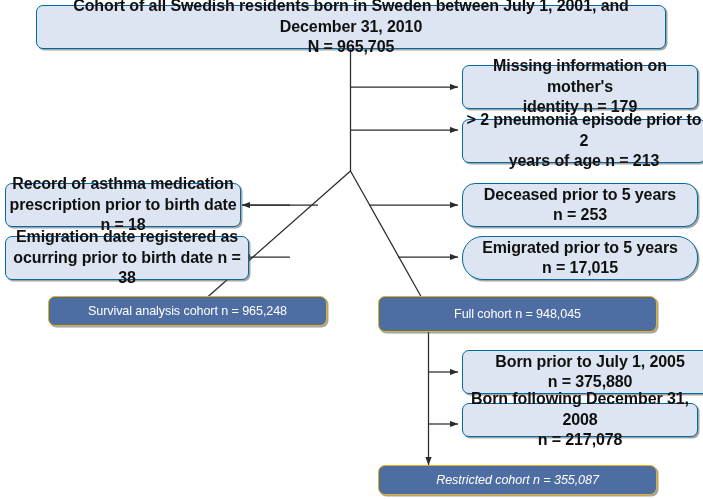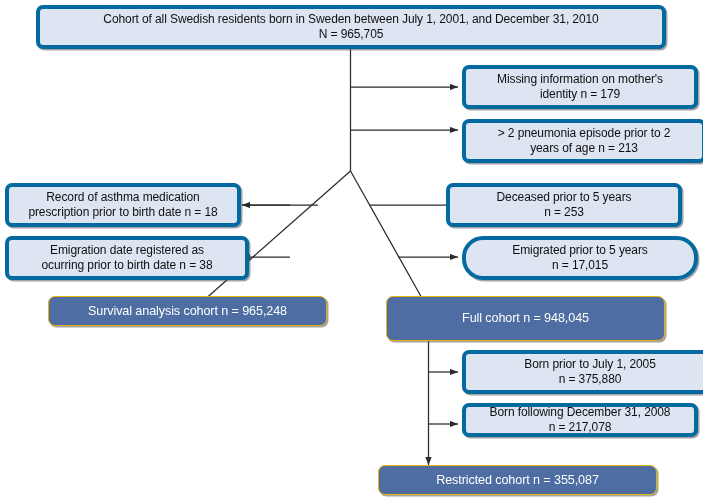--- a/index.html
+++ b/index.html
@@ -23,24 +23,25 @@
     justify-content: center;
     text-align: center;
     border-radius: 7px;
     line-height: 1.28;
     letter-spacing: -0.1px;
     white-space: pre-line;
     z-index: 3;
   }
   .node.light {
     background: #dce5f1;
-    border: 4px solid #0369a1;
+    border: 1px solid #0369a1;
     color: #101010;
-    font-size: 12px;
+    font-size: 16px;
     box-shadow: 1.5px 1.5px 0px rgba(90,90,90,0.55);
+    font-weight: bold;
   }
   .node.dark {
     background: #4d6da3;
     border: 1px solid #eab308;
     color: #ffffff;
     font-size: 12.6px;
     box-shadow: 1.5px 1.5px 0px rgba(90,90,90,0.55);
   }
   #edges {
     position: absolute;
@@ -88,37 +89,37 @@
 
   <div class="node light" style="left:36px; top:5px; width:630px; height:44px;">Cohort of all Swedish residents born in Sweden between July 1, 2001, and December 31, 2010
 N = 965,705</div>
 
   <div class="node light" style="left:462px; top:65px; width:236px; height:44px;">Missing information on mother's
 identity n = 179</div>
 
   <div class="node light" style="left:462px; top:119px; width:244px; height:44px;">&gt; 2 pneumonia episode prior to 2
 years of age n = 213</div>
 
-  <div class="node light" style="left:446px; top:183px; width:236px; height:44px;">Deceased prior to 5 years
+  <div class="node light" style="left:462px; top:183px; width:236px; height:44px;border-radius:13px;">Deceased prior to 5 years
 n = 253</div>
 
   <div class="node light" style="left:462px; top:236px; width:236px; height:44px;border-radius:21px;">Emigrated prior to 5 years
 n = 17,015</div>
 
   <div class="node light" style="left:5px; top:183px; width:236px; height:44px;">Record of asthma medication
 prescription prior to birth date n = 18</div>
 
   <div class="node light" style="left:5px; top:236px; width:244px; height:44px;">Emigration date registered as
 ocurring prior to birth date n = 38</div>
 
   <div class="node dark" style="left:48px; top:296px; width:279px; height:30px;">Survival analysis cohort n = 965,248</div>
 
-  <div class="node dark" style="left:386px; top:296px; width:279px; height:45px;">Full cohort n = 948,045</div>
+  <div class="node dark" style="left:378px; top:296px; width:279px; height:36px;">Full cohort n = 948,045</div>
 
   <div class="node light" style="left:462px; top:350px; width:256px; height:44px;">Born prior to July 1, 2005
 n = 375,880</div>
 
   <div class="node light" style="left:462px; top:403px; width:236px; height:34px;">Born following December 31, 2008
 n = 217,078</div>
 
-  <div class="node dark" style="left:378px; top:465px; width:279px; height:30px;">Restricted cohort n = 355,087</div>
+  <div class="node dark" style="left:378px; top:465px; width:279px; height:30px;font-style:italic;">Restricted cohort n = 355,087</div>
 
 </div>
 
 </body></html>

